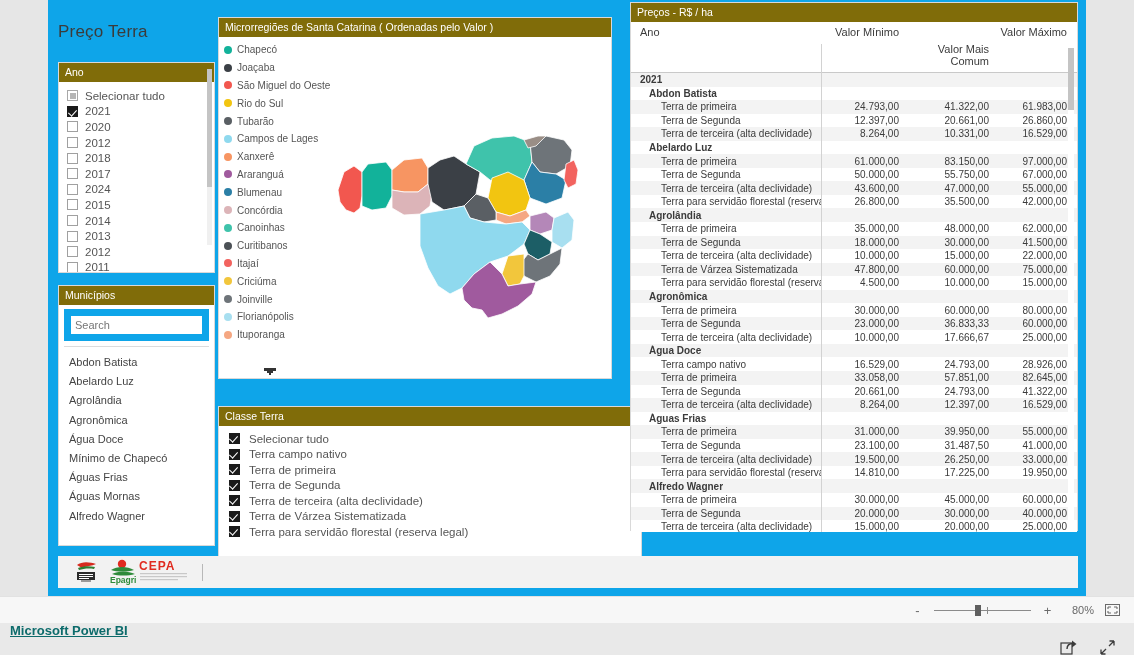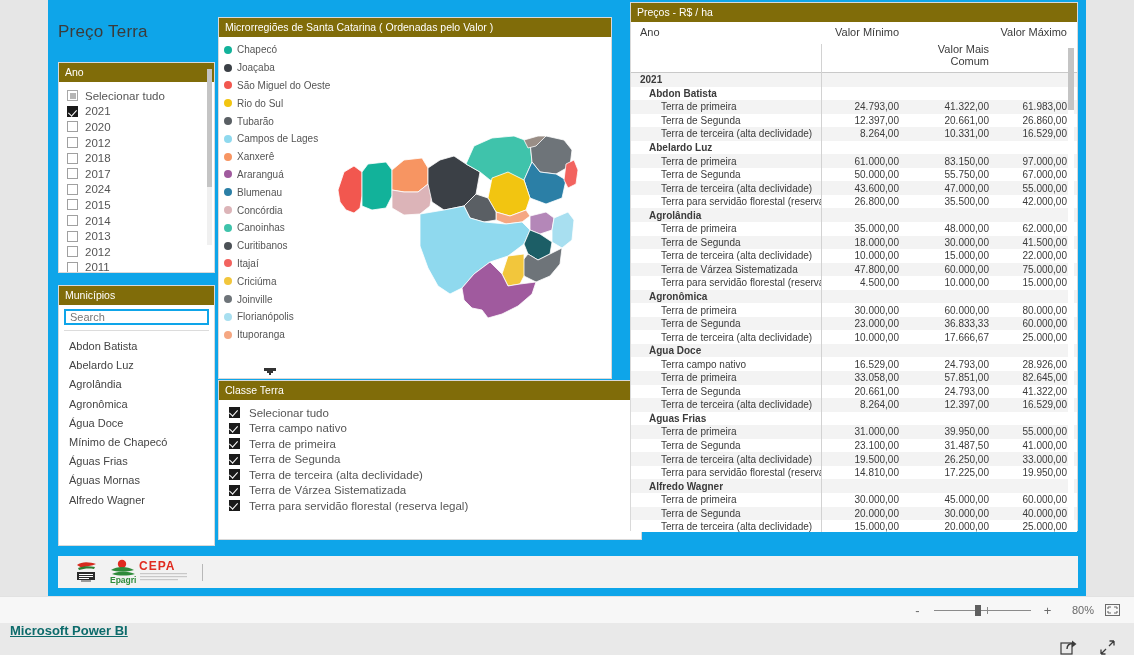--- a/index.html
+++ b/index.html
@@ -110,22 +110,22 @@
   .slicer-scroll > i {
     display: block;
     width: 5px; height: 118px;
     background: #c4c4c4;
   }
 
   
   #mun-slicer { left: 10px; top: 285px; width: 157px; height: 261px; }
   #mun-search {
     margin: 4px 5px 0 5px;
-    height: 16px;
-    border: 2px solid #0ea5e9;
+    height: 32px;
+    border: 7px solid #0ea5e9;
     background: #ffffff;
     font-size: 11px;
     color: #767676;
     padding: 0 4px;
     line-height: 14px;
     display: flex;
     align-items: center;
   }
   #mun-sep {
     margin: 5px 5px 0 5px;
@@ -172,21 +172,21 @@
     position: absolute;
     left: 44px; top: 330px;
     width: 14px; height: 10px;
   }
   #map-svg {
     position: absolute;
     left: 105px; top: 85px;
   }
 
   
-  #classe-slicer { left: 170px; top: 380px; width: 424px; height: 160px; }
+  #classe-slicer { left: 170px; top: 406px; width: 424px; height: 160px; }
   #classe-list { padding: 5px 0 0 0; }
   .classe-row {
     display: flex;
     align-items: center;
     padding: 0 10px;
     height: 15.5px;
     font-size: 11.5px;
     color: #555555;
     white-space: nowrap;
   }

